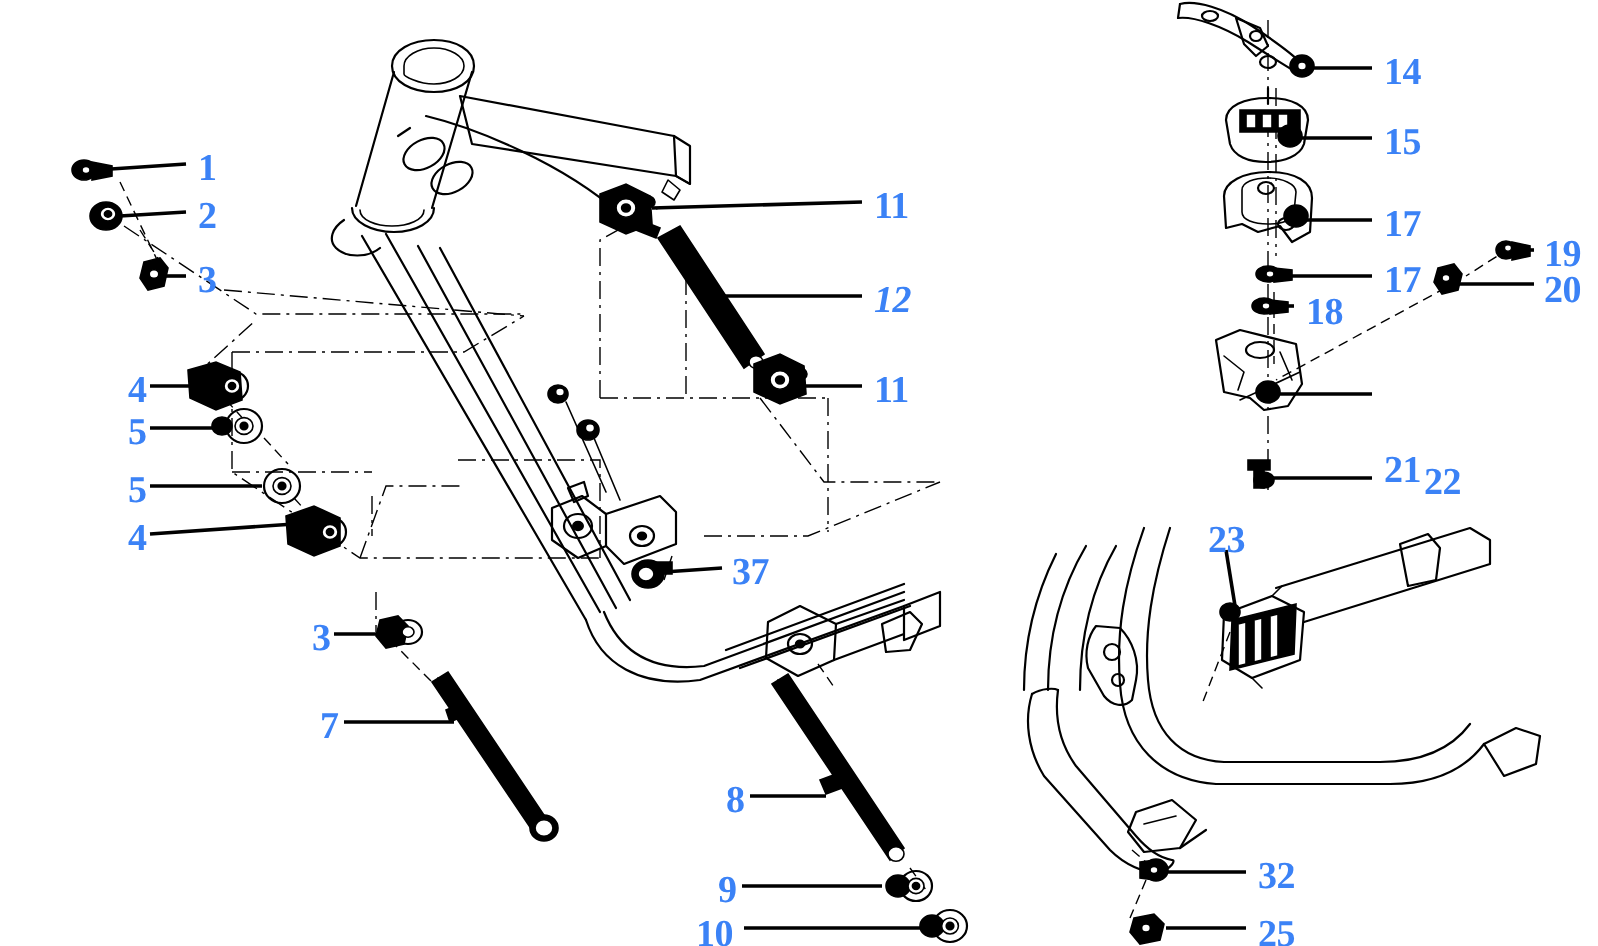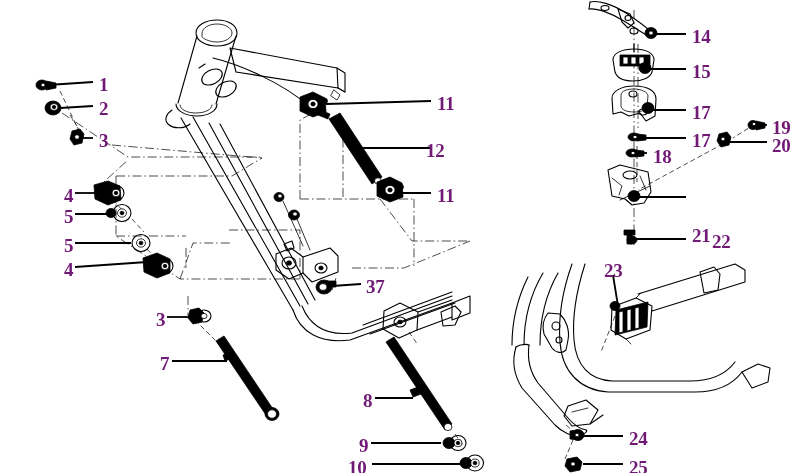--- a/index.html
+++ b/index.html
@@ -20,21 +20,21 @@
     left: 0;
     top: 0;
     width: 799px;
     height: 473px;
   }
   .callout-label {
     position: absolute;
     font-family: "Liberation Serif", "DejaVu Serif", serif;
     font-weight: bold;
     font-size: 19px;
-    color: #701a75;
+    color: #3b82f6;
     line-height: 1;
     white-space: nowrap;
     letter-spacing: -0.3px;
   }
 </style>
 </head>
 <body>
 
 <div id="diagram-root" style="background: rgb(255, 255, 255);">
 
@@ -432,30 +432,30 @@
       <div class="callout-label" style="left: 64px; top: 186px;">4</div>
       <div class="callout-label" style="left: 64px; top: 207px;">5</div>
       <div class="callout-label" style="left: 64px; top: 236px;">5</div>
       <div class="callout-label" style="left: 64px; top: 260px;">4</div>
       <div class="callout-label" style="left: 156px; top: 310px;">3</div>
       <div class="callout-label" style="left: 160px; top: 354px;">7</div>
       <div class="callout-label" style="left: 363px; top: 391px;">8</div>
       <div class="callout-label" style="left: 359px; top: 436px;">9</div>
       <div class="callout-label" style="left: 348px; top: 458px;">10</div>
       <div class="callout-label" style="left: 437px; top: 94px;">11</div>
-      <div class="callout-label" style="left: 426px; top: 141px;">12</div>
+      <div class="callout-label" style="left: 437px; top: 141px; font-style: italic;">12</div>
       <div class="callout-label" style="left: 437px; top: 186px;">11</div>
       <div class="callout-label" style="left: 366px; top: 277px;">37</div>
       <div class="callout-label" style="left: 692px; top: 27px;">14</div>
       <div class="callout-label" style="left: 692px; top: 62px; text-align: center;">15</div>
       <div class="callout-label" style="left: 692px; top: 103px;">17</div>
       <div class="callout-label" style="left: 692px; top: 131px;">17</div>
       <div class="callout-label" style="left: 653px; top: 147px;">18</div>
       <div class="callout-label" style="left: 772px; top: 118px;">19</div>
       <div class="callout-label" style="left: 772px; top: 136px;">20</div>
       <div class="callout-label" style="left: 692px; top: 190px; margin-top: 36px;">21</div>
       <div class="callout-label" style="left: 712px; top: 232px;">22</div>
       <div class="callout-label" style="left: 604px; top: 261px;">23</div>
-      <div class="callout-label" style="left: 629px; top: 429px;">24</div>
+      <div class="callout-label" style="left: 629px; top: 429px;">32</div>
       <div class="callout-label" style="left: 629px; top: 458px;">25</div>
     </div>
 
 </div>
 
 </body></html>

